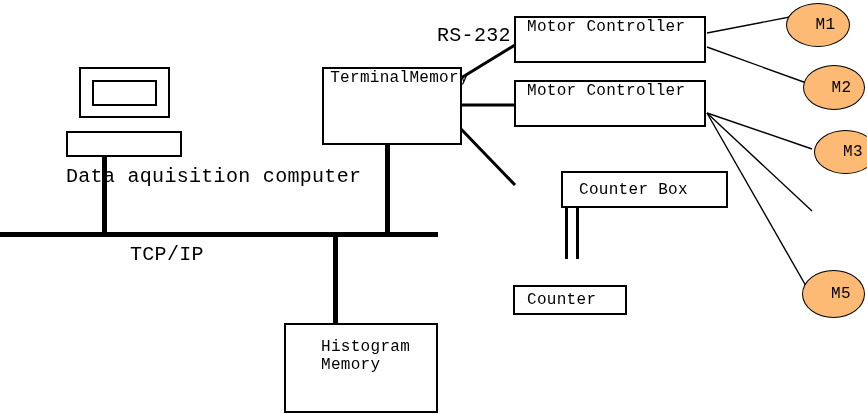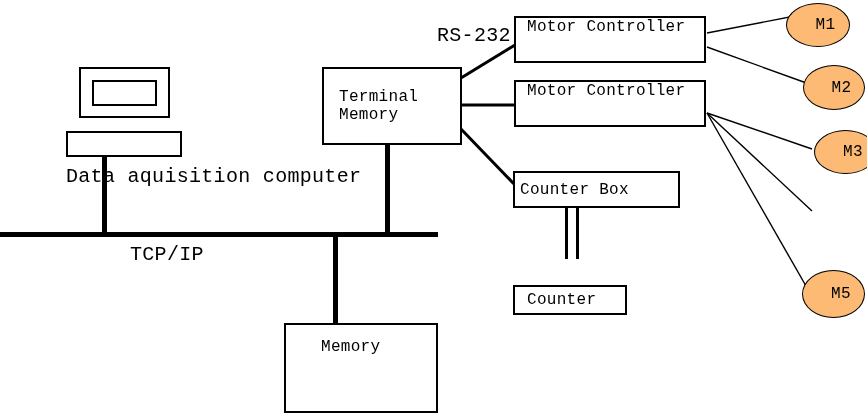--- a/index.html
+++ b/index.html
@@ -19,23 +19,23 @@
     font-size:16px; line-height:18px; letter-spacing:0.3px; white-space:pre;
   }
   .free-lbl { position:absolute; font-size:20px; line-height:18px; letter-spacing:0.3px; white-space:pre; }
   .ellipse {
     position:absolute; box-sizing:border-box;
     border:1px solid #000; border-radius:50%; background:#fdba74;
     display:flex; align-items:center; justify-content:center;
   }
   .ellipse .lbl { padding-left:15px; }
   
-  .ts { flex-direction:column; justify-content:center; padding-left:15px; }
+  .ts { justify-content:center; padding-left:15px; }
   .mc { align-items:flex-start; padding-left:11px; }
-  .cbx { align-items:center; padding-left:5px; }
+  .cbx { align-items:center; padding-left:16px;margin-left:48px; }
   .cnt { align-items:center; padding-left:12px;margin-top:28px; }
   .hist { flex-direction:column; padding-top:13px; padding-left:35px; }
   .screen-inner { position:absolute; left:11px; top:11px; width:65px; height:26px;
                   border:2px solid #000; box-sizing:border-box; background:#fff; }
 </style>
 </head>
 <body>
 
 <div id="stage">
 
@@ -84,20 +84,21 @@
   </div>
 
   <div class="box cbx" style="left:513px; top:171px; width:167px; height:37px;">
     <span class="lbl">Counter Box</span>
   </div>
   <div class="box cnt" style="left:513px; top:257px; width:114px; height:30px;">
     <span class="lbl">Counter</span>
   </div>
 
   <div class="box hist" style="left:284px; top:323px; width:154px; height:90px;">
+    <span class="lbl">Histogram</span>
     <span class="lbl">Memory</span>
   </div>
 
   <div class="ellipse" style="left:786px; top:3px; width:64px; height:44px;">
     <span class="lbl">M1</span>
   </div>
   <div class="ellipse" style="left:803px; top:65px; width:62px; height:45px;">
     <span class="lbl">M2</span>
   </div>
   <div class="ellipse" style="left:814px; top:130px; width:63px; height:44px;">

